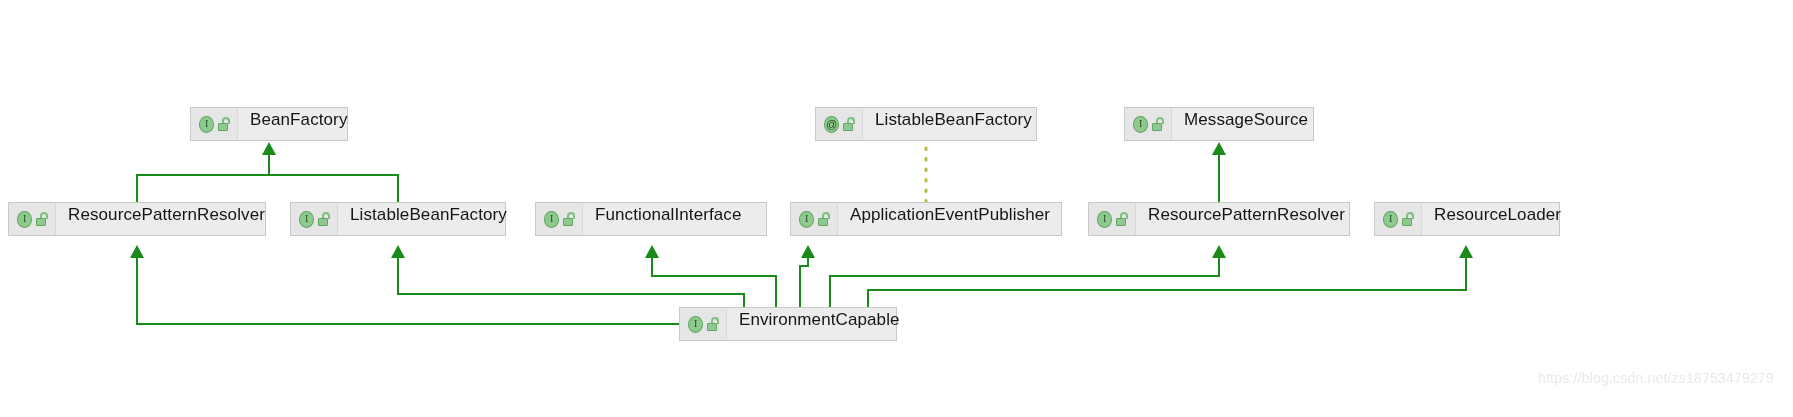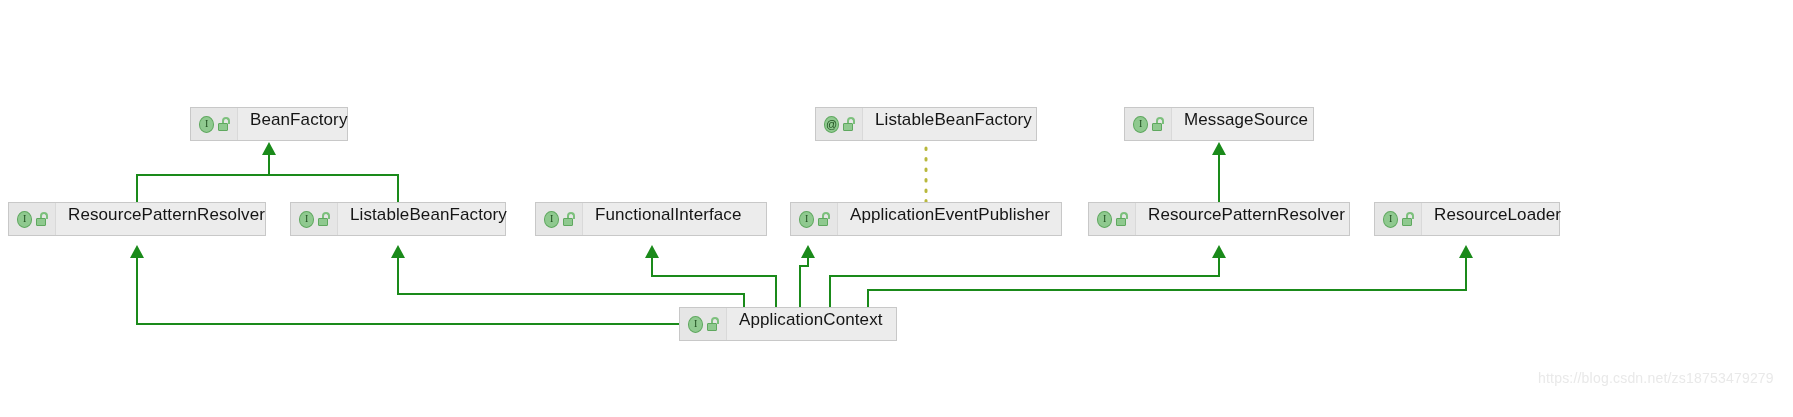--- a/index.html
+++ b/index.html
@@ -255,18 +255,18 @@
   </div>
 
   <div class="node" style="left:679px; top:307px; width:218px;">
     <div class="node-icons" style="width:47px;">
       <span class="type-icon">I</span>
       <span class="lock-icon">
         <span class="shackle"></span>
           <span class="body"></span>
       </span>
     </div>
-    <div class="node-label">ApplicationContext</div>
+    <div class="node-label">EnvironmentCapable</div>
   </div>
 
   <div class="watermark" style="left:1538px; top:370px;">https://blog.csdn.net/zs18753479279</div>
 
 </div>
 
 </body></html>

